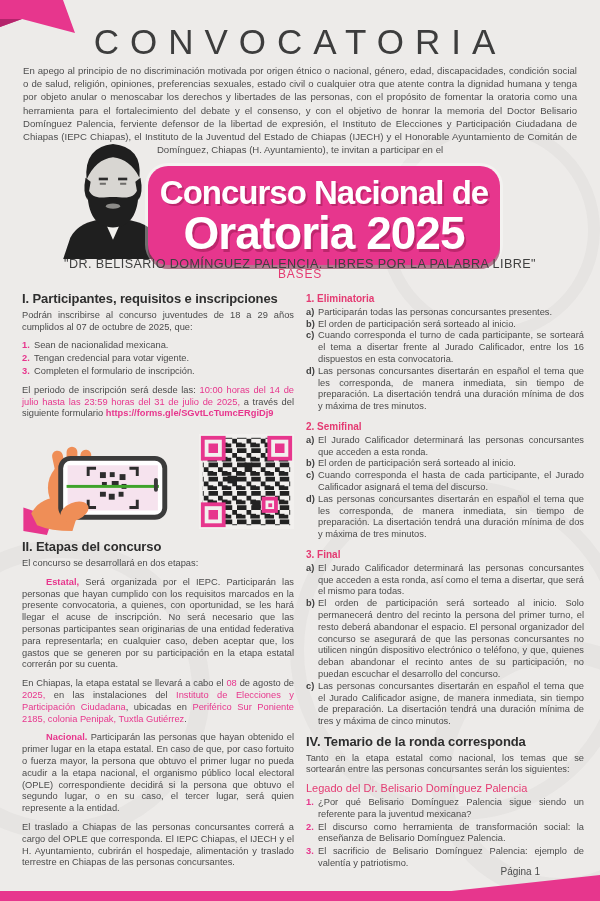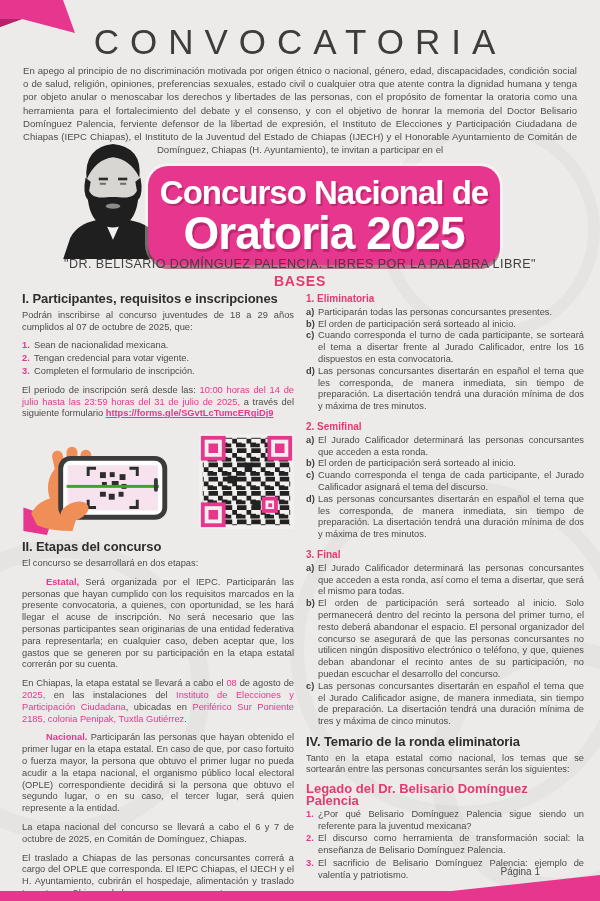--- a/index.html
+++ b/index.html
@@ -23,31 +23,31 @@
   .title{position:absolute;top:22px;left:0;width:100%;text-align:center;font-size:35px;font-weight:400;letter-spacing:11px;color:#3d3d3d;}
   .intro{position:absolute;top:64px;left:23px;width:554px;font-size:9.6px;line-height:13.2px;text-align:justify;text-align-last:center;color:#4e4e4e;}
 
   .portrait{position:absolute;left:57px;top:137px;}
   .blob{position:absolute;left:148px;top:166px;width:352px;height:99px;background:var(--accent);border-radius:20px;
         box-shadow:0 4px 0 rgba(125,18,62,.55), 0 0 0 3px rgba(255,255,255,.35);
         display:flex;flex-direction:column;align-items:center;justify-content:center;}
   .blob .l1{color:#fff;font-weight:800;font-size:33px;line-height:34px;letter-spacing:-1px;text-shadow:2px 2px 0 rgba(140,20,70,.45);}
   .blob .l2{color:#fff;font-weight:800;font-size:46px;line-height:46px;letter-spacing:-1px;text-shadow:2px 3px 0 rgba(140,20,70,.45);}
   .subtitle{position:absolute;top:257px;left:0;width:100%;text-align:center;font-size:12.6px;letter-spacing:.4px;color:#3f3f3f;}
-  .bases{position:absolute;top:273px;left:0;width:100%;text-align:center;font-size:14px;font-weight:700;letter-spacing:.8px;color:var(--crimson);}
+  .bases{position:absolute;top:267px;left:0;width:100%;text-align:center;font-size:12px;font-weight:400;letter-spacing:.8px;color:var(--crimson);}
 
   .col{position:absolute;top:291px;font-size:9.3px;line-height:11.8px;}
   .col-left{left:22px;width:272px;}
   .col-right{left:306px;width:278px;}
   .col p{text-align:justify;margin-bottom:7px;}
   h2.sec{font-size:13px;font-weight:700;color:var(--head);margin:2px 0 5px;letter-spacing:-.1px;}
   h3.round{font-size:10px;font-weight:700;color:var(--crimson);margin:2px 0 2px;}
-  h4.legacy{font-size:13px;font-weight:700;color:var(--crimson);margin:4px 0 2px;}
+  h4.legacy{font-size:11px;font-weight:400;color:var(--crimson);margin:4px 0 2px;}
   .pink{color:var(--accent);}
-  .pinkb{color:var(--accent);font-weight:700;text-decoration:underline;}
+  .pinkb{color:var(--accent);font-weight:700;}
   .boldlabel{font-weight:700;color:var(--accent);margin-left:24px;}
   .numlist{margin:2px 0 7px;}
   .numlist .it{display:flex;margin-bottom:1px;}
   .numlist .n{min-width:12px;font-weight:700;color:var(--accent);}
   .numlist .t{flex:1;text-align:justify;}
   .abc .it{display:flex;margin-bottom:0;}
   .abc .n{min-width:12px;font-weight:700;color:#3f3f3f;}
   .abc .t{flex:1;text-align:justify;}
   .abc{margin-bottom:8px;}
   .illus{display:flex;justify-content:space-between;align-items:center;margin:4px 0 6px;height:108px;}
@@ -184,21 +184,20 @@
 
     <h2 class="sec">II. Etapas del concurso</h2>
     <p>El concurso se desarrollará en dos etapas:</p>
 
     <p><span class="boldlabel">Estatal,</span><span> Será organizada por el IEPC. Participarán las personas que hayan cumplido con los requisitos marcados en la presente convocatoria, a quienes, con oportunidad, se les hará llegar el acuse de inscripción. No será necesario que las personas participantes sean originarias de una entidad federativa para representarla; en cualquier caso, deben aceptar que, los gastos que se generen por su participación en la etapa estatal correrán por su cuenta.</span></p>
 
     <p><span>En Chiapas, la etapa estatal se llevará a cabo el </span><span class="pink">08</span><span> de agosto de </span><span class="pink">2025,</span><span> en las instalaciones del </span><span class="pink">Instituto de Elecciones y Participación Ciudadana</span><span>, ubicadas en </span><span class="pink">Periférico Sur Poniente 2185, colonia Penipak, Tuxtla Gutiérrez</span><span>.</span></p>
 
     <p><span class="boldlabel">Nacional.</span><span> Participarán las personas que hayan obtenido el primer lugar en la etapa estatal. En caso de que, por caso fortuito o fuerza mayor, la persona que obtuvo el primer lugar no pueda acudir a la etapa nacional, el organismo público local electoral (OPLE) correspondiente decidirá si la persona que obtuvo el segundo lugar, o en su caso, el tercer lugar, será quien represente a la entidad.</span></p>
 
-    <p>La etapa nacional del concurso se llevará a cabo el 6 y 7 de octubre de 2025, en Comitán de Domínguez, Chiapas.</p>
     <p>El traslado a Chiapas de las personas concursantes correrá a cargo del OPLE que corresponda. El IEPC Chiapas, el IJECH y el H. Ayuntamiento, cubrirán el hospedaje, alimentación y traslado terrestre en Chiapas de las personas concursantes.</p>
 
   </div>
 
   <div class="col col-right">
 
     <h3 class="round">1. Eliminatoria</h3>
     <div class="abc">
       <div class="it">
           <span class="n">a)</span>
@@ -223,21 +222,21 @@
       <div class="it">
           <span class="n">a)</span>
           <span class="t">El Jurado Calificador determinará las personas concursantes que acceden a esta ronda.</span>
         </div>
       <div class="it">
           <span class="n">b)</span>
           <span class="t">El orden de participación será sorteado al inicio.</span>
         </div>
       <div class="it">
           <span class="n">c)</span>
-          <span class="t">Cuando corresponda el tenga de cada participante, el Jurado Calificador asignará el tema del discurso.</span>
+          <span class="t">Cuando corresponda el hasta de cada participante, el Jurado Calificador asignará el tema del discurso.</span>
         </div>
       <div class="it">
           <span class="n">d)</span>
           <span class="t">Las personas concursantes disertarán en español el tema que les corresponda, de manera inmediata, sin tiempo de preparación. La disertación tendrá una duración mínima de dos y máxima de tres minutos.</span>
         </div>
     </div>
 
     <h3 class="round">3. Final</h3>
     <div class="abc">
       <div class="it">
@@ -248,21 +247,21 @@
           <span class="n">b)</span>
           <span class="t">El orden de participación será sorteado al inicio. Solo permanecerá dentro del recinto la persona del primer turno, el resto deberá abandonar el espacio. El personal organizador del concurso se asegurará de que las personas concursantes no utilicen ningún dispositivo electrónico o teléfono, y que, quienes deban abandonar el recinto antes de su participación, no puedan escuchar el desarrollo del concurso.</span>
         </div>
       <div class="it">
           <span class="n">c)</span>
           <span class="t">Las personas concursantes disertarán en español el tema que el Jurado Calificador asigne, de manera inmediata, sin tiempo de preparación. La disertación tendrá una duración mínima de tres y máxima de cinco minutos.</span>
         </div>
     </div>
 
 
-    <h2 class="sec">IV. Temario de la ronda eliminatoria</h2>
+    <h2 class="sec">IV. Temario de la ronda corresponda</h2>
     <p>Tanto en la etapa estatal como nacional, los temas que se sortearán entre las personas concursantes serán los siguientes:</p>
 
     <h4 class="legacy">Legado del Dr. Belisario Domínguez Palencia</h4>
     <div class="numlist">
       <div class="it">
           <span class="n">1.</span>
           <span class="t">¿Por qué Belisario Domínguez Palencia sigue siendo un referente para la juventud mexicana?</span>
         </div>
       <div class="it">
           <span class="n">2.</span>

